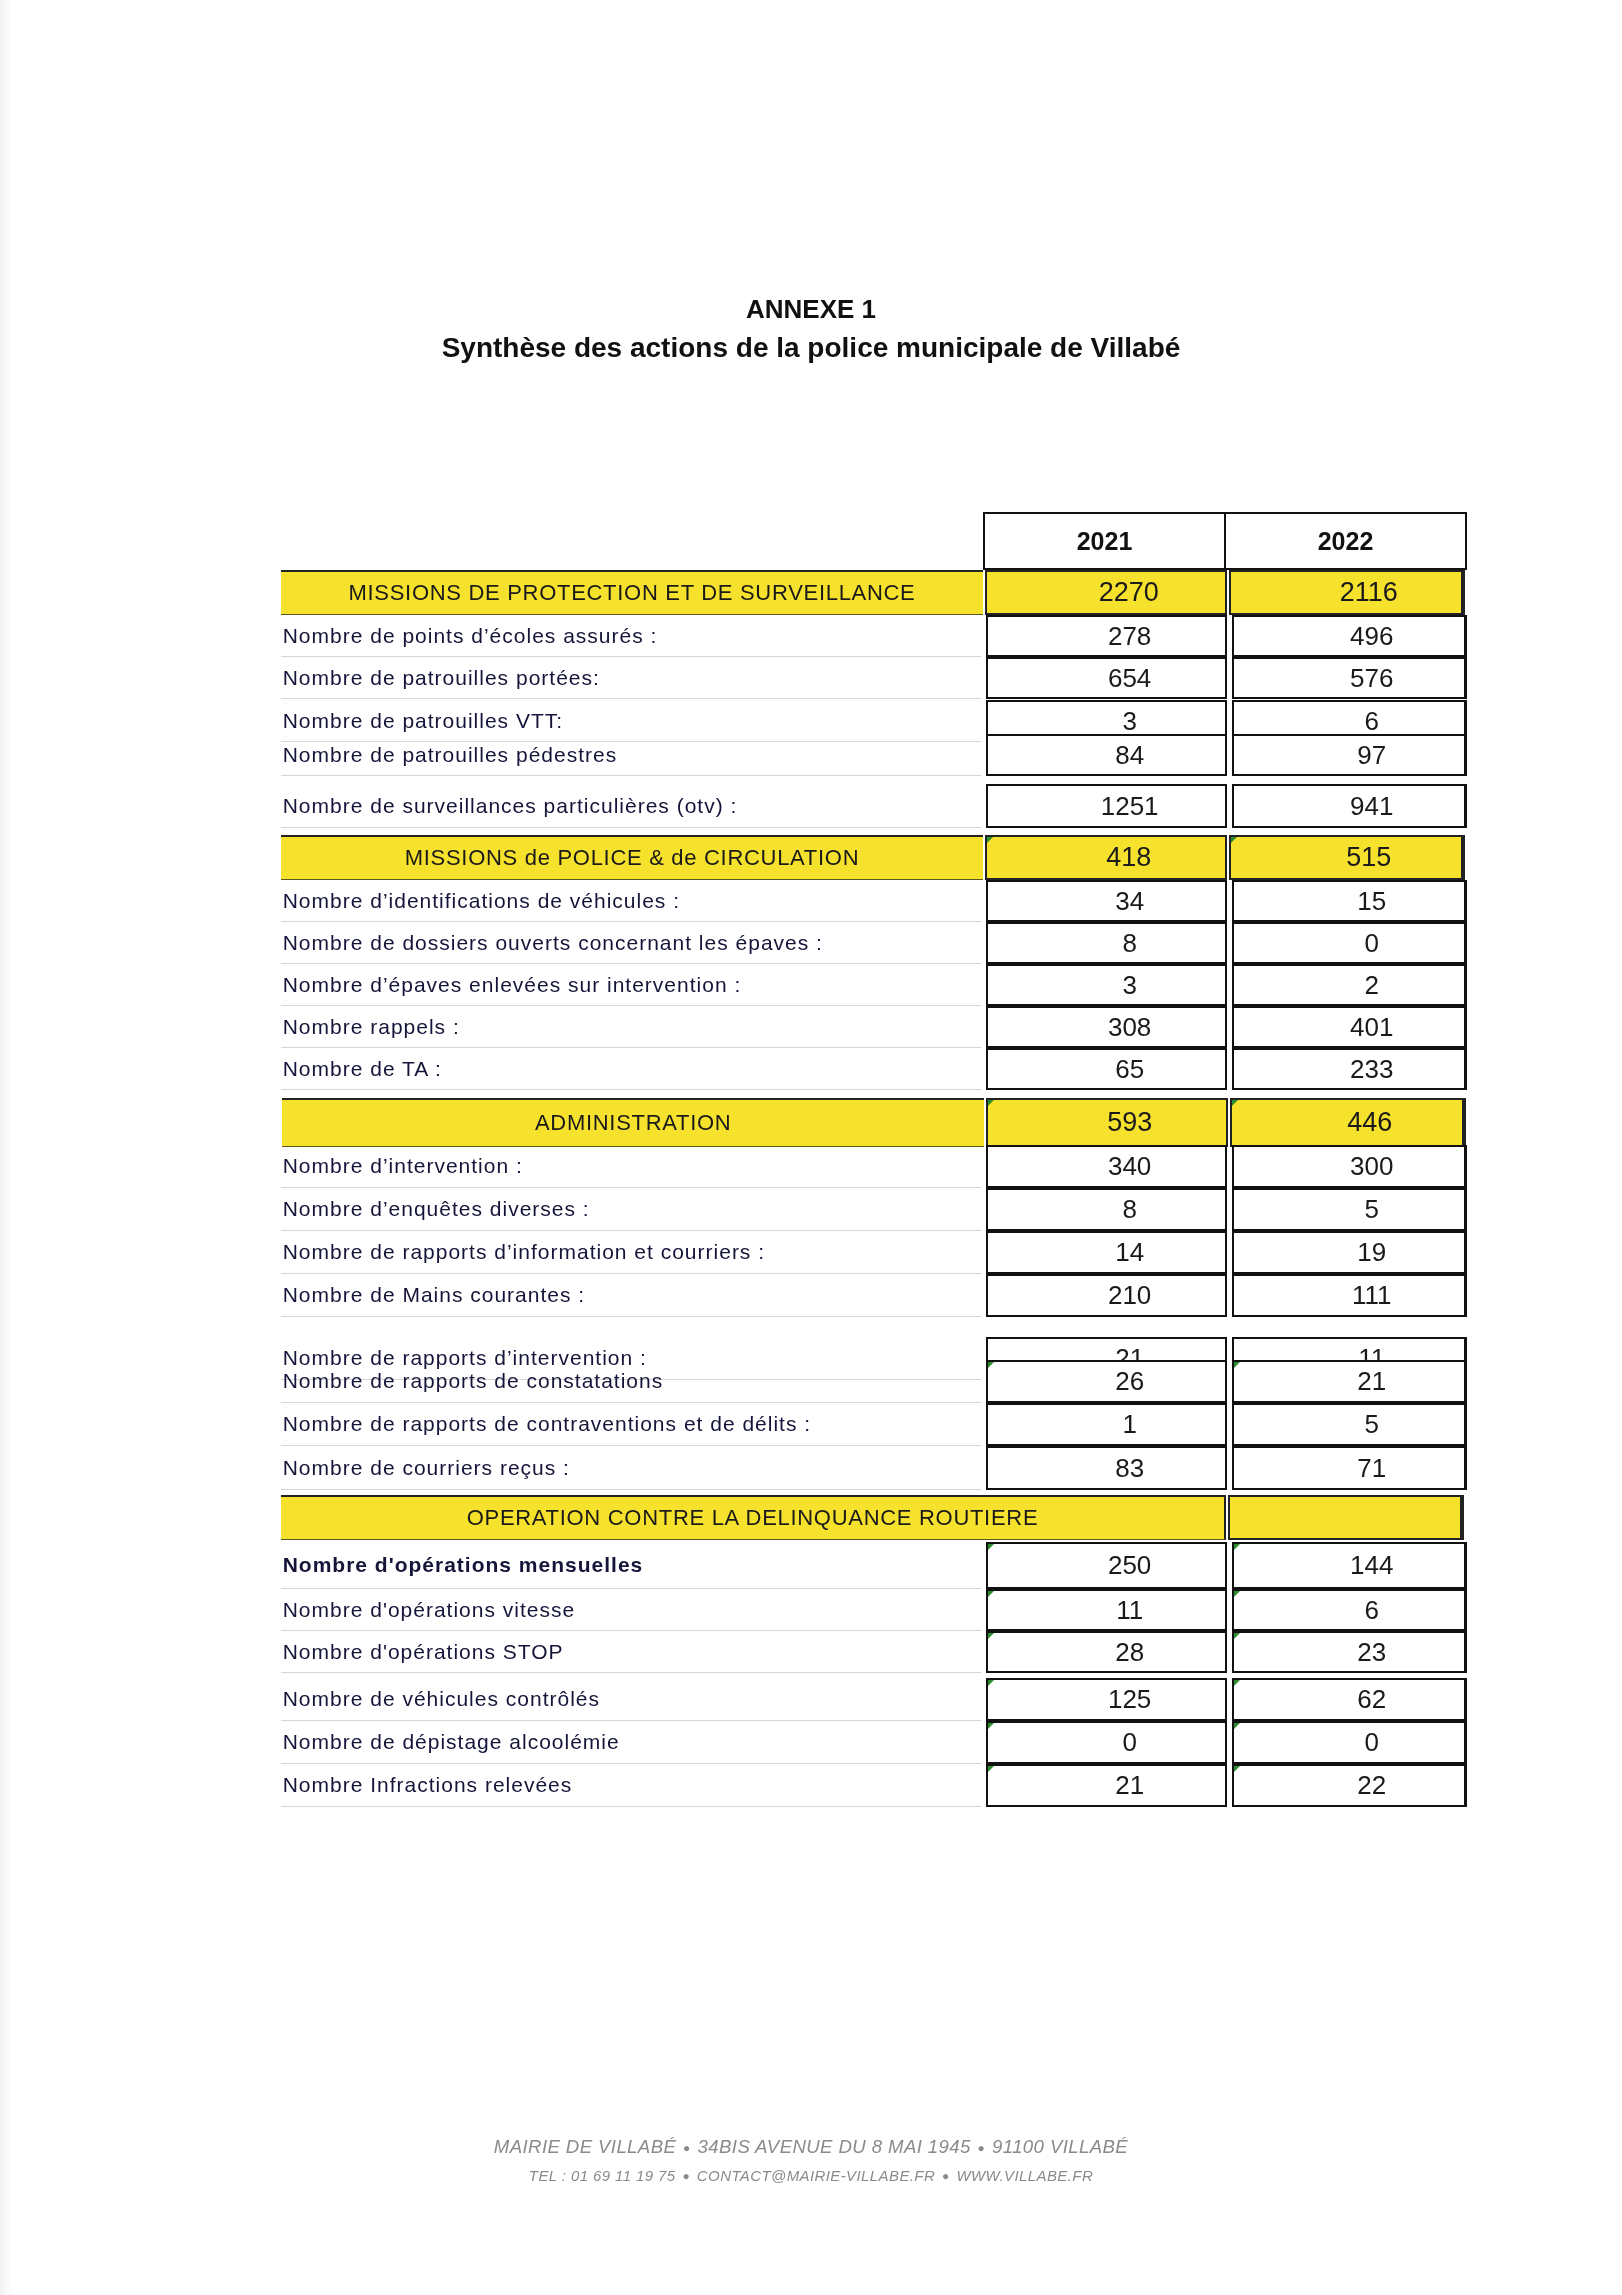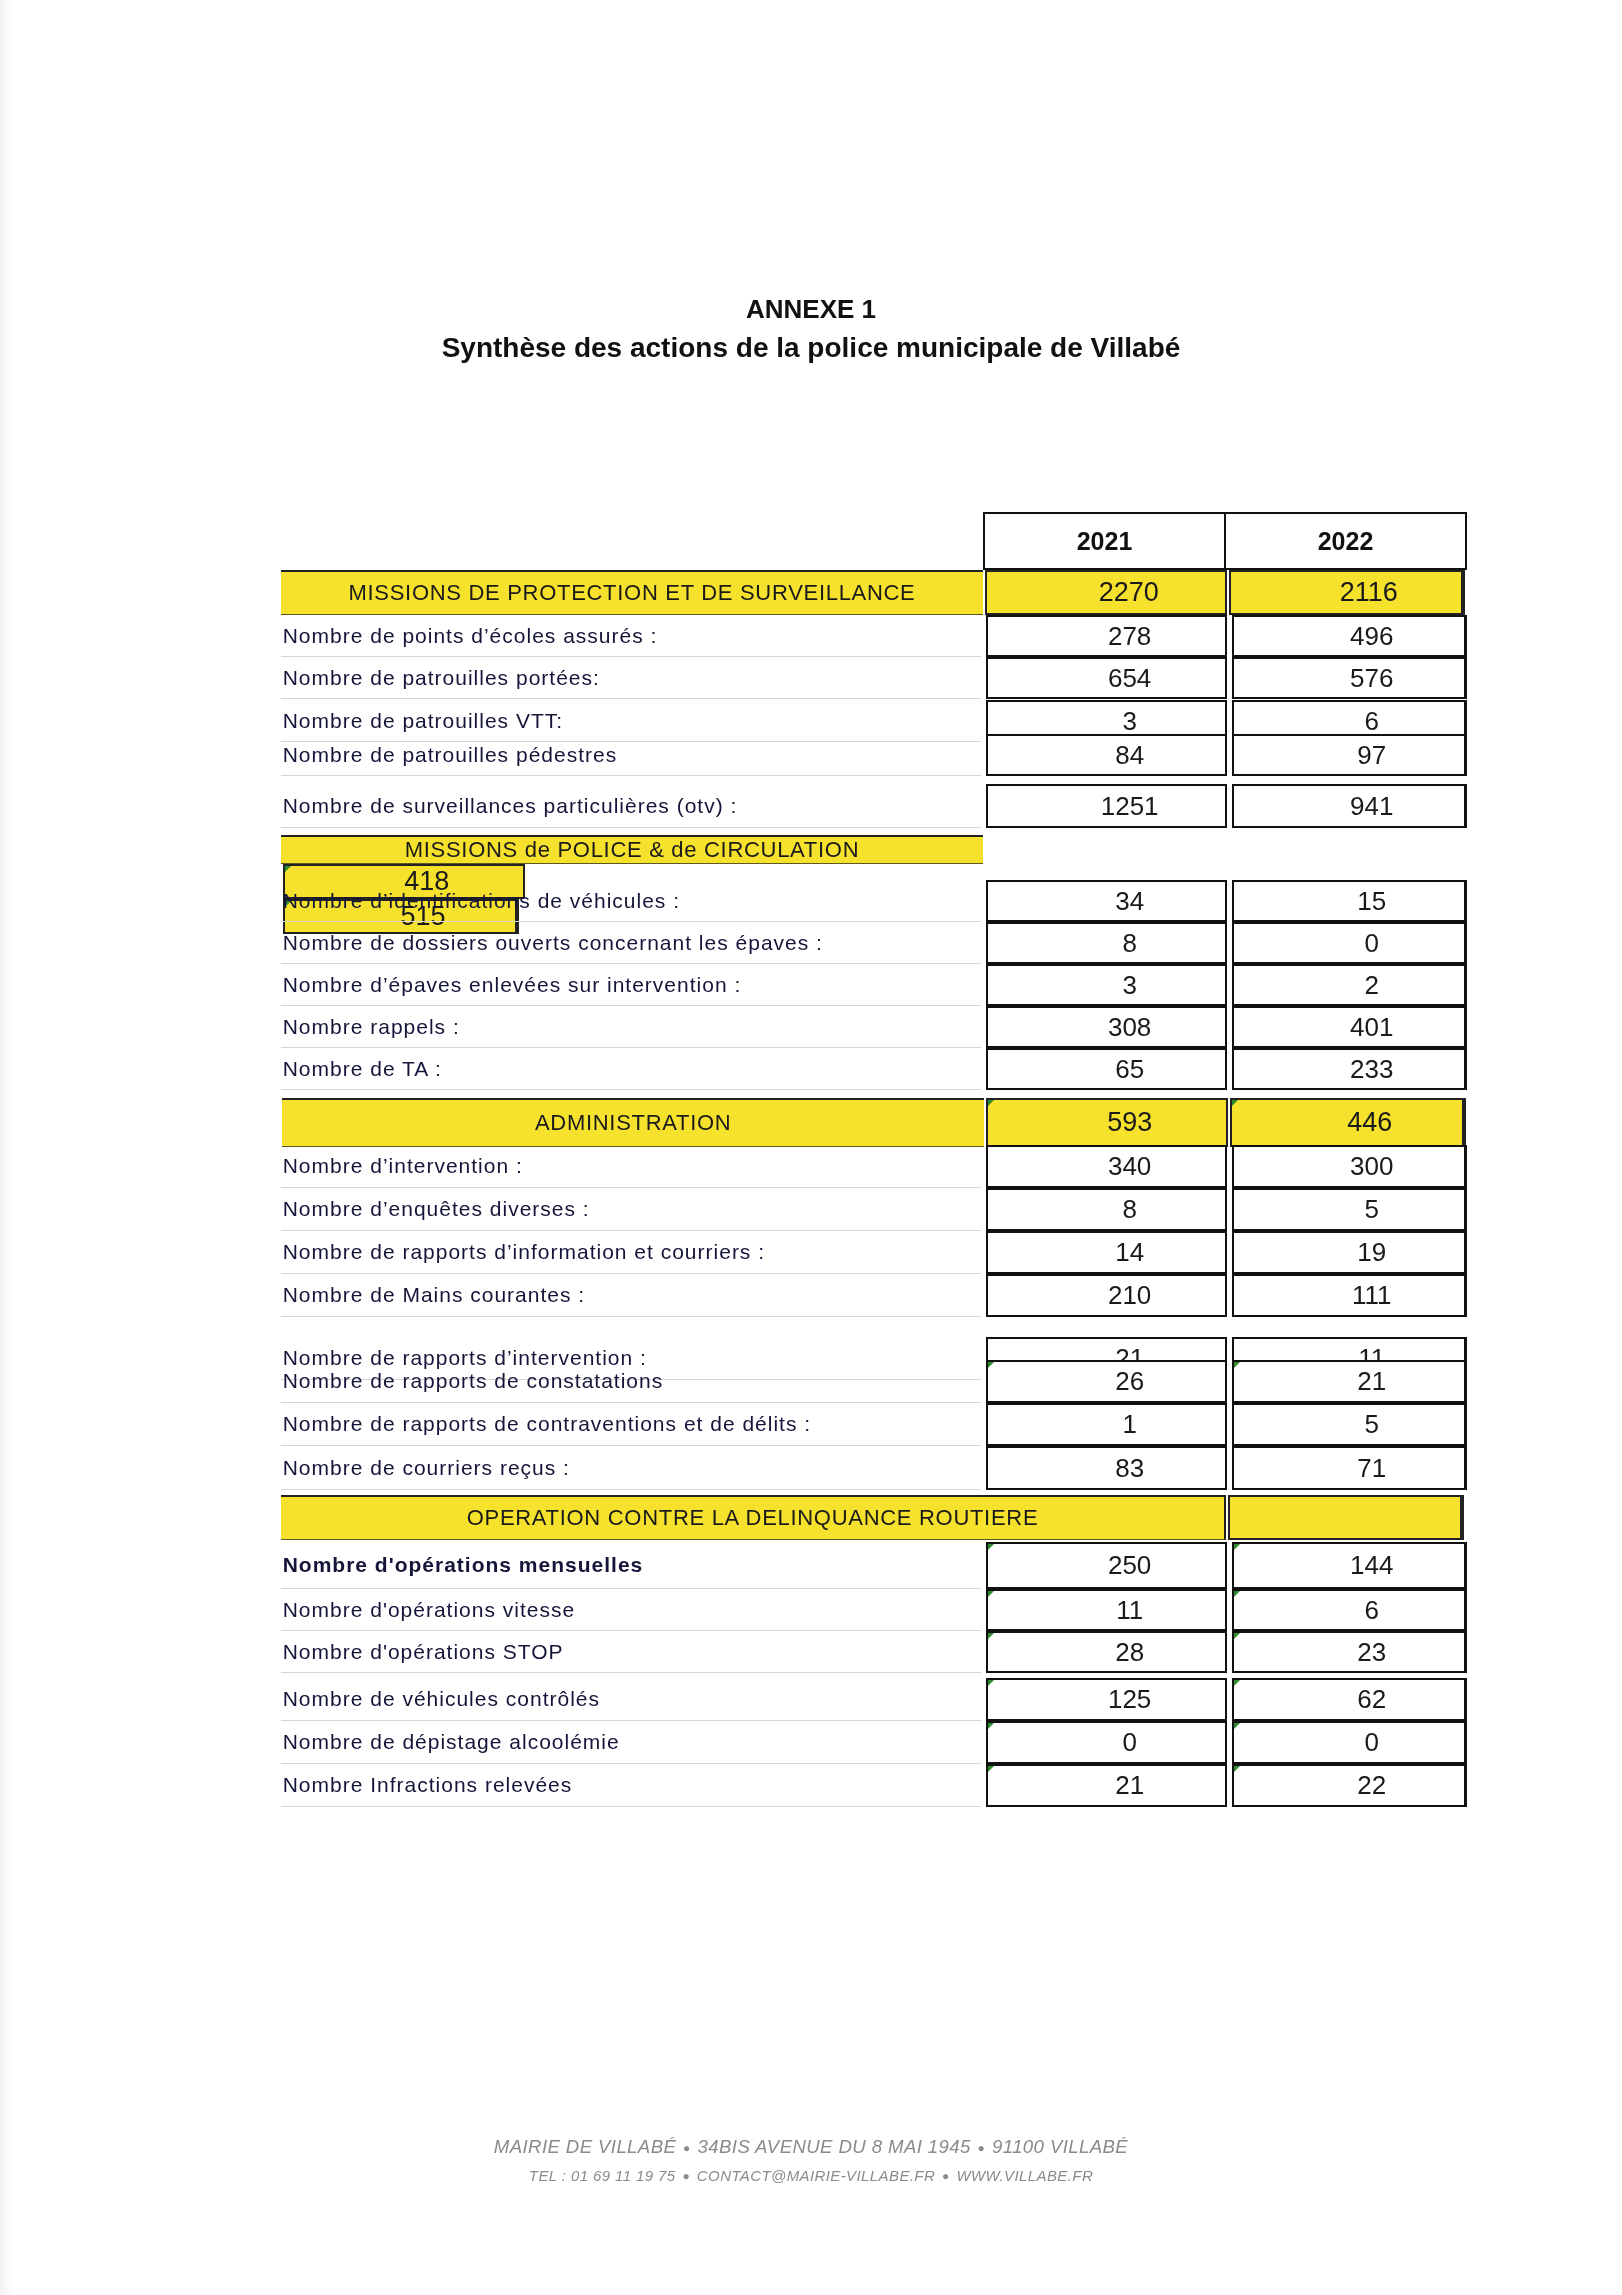--- a/index.html
+++ b/index.html
@@ -93,21 +93,21 @@
     <div class="label">Nombre de patrouilles pédestres</div>
     <div class="val">84</div>
     <div class="val v2">97</div>
   </div>
   <div class="row" style="top:272px;height:44px;">
     <div class="label">Nombre de surveillances particulières (otv) :</div>
     <div class="val">1251</div>
     <div class="val v2">941</div>
   </div>
 
-  <div class="section" style="top:323px;height:45px;flex-direction:column;">
+  <div class="section" style="top:323px;height:45px;">
     <div class="label">MISSIONS de POLICE &amp; de CIRCULATION</div>
     <div class="val">
         <span class="corner-mark"></span>
         <span>418</span>
       </div>
     <div class="val v2">
         <span class="corner-mark"></span>
         <span>515</span>
       </div>
   </div>

